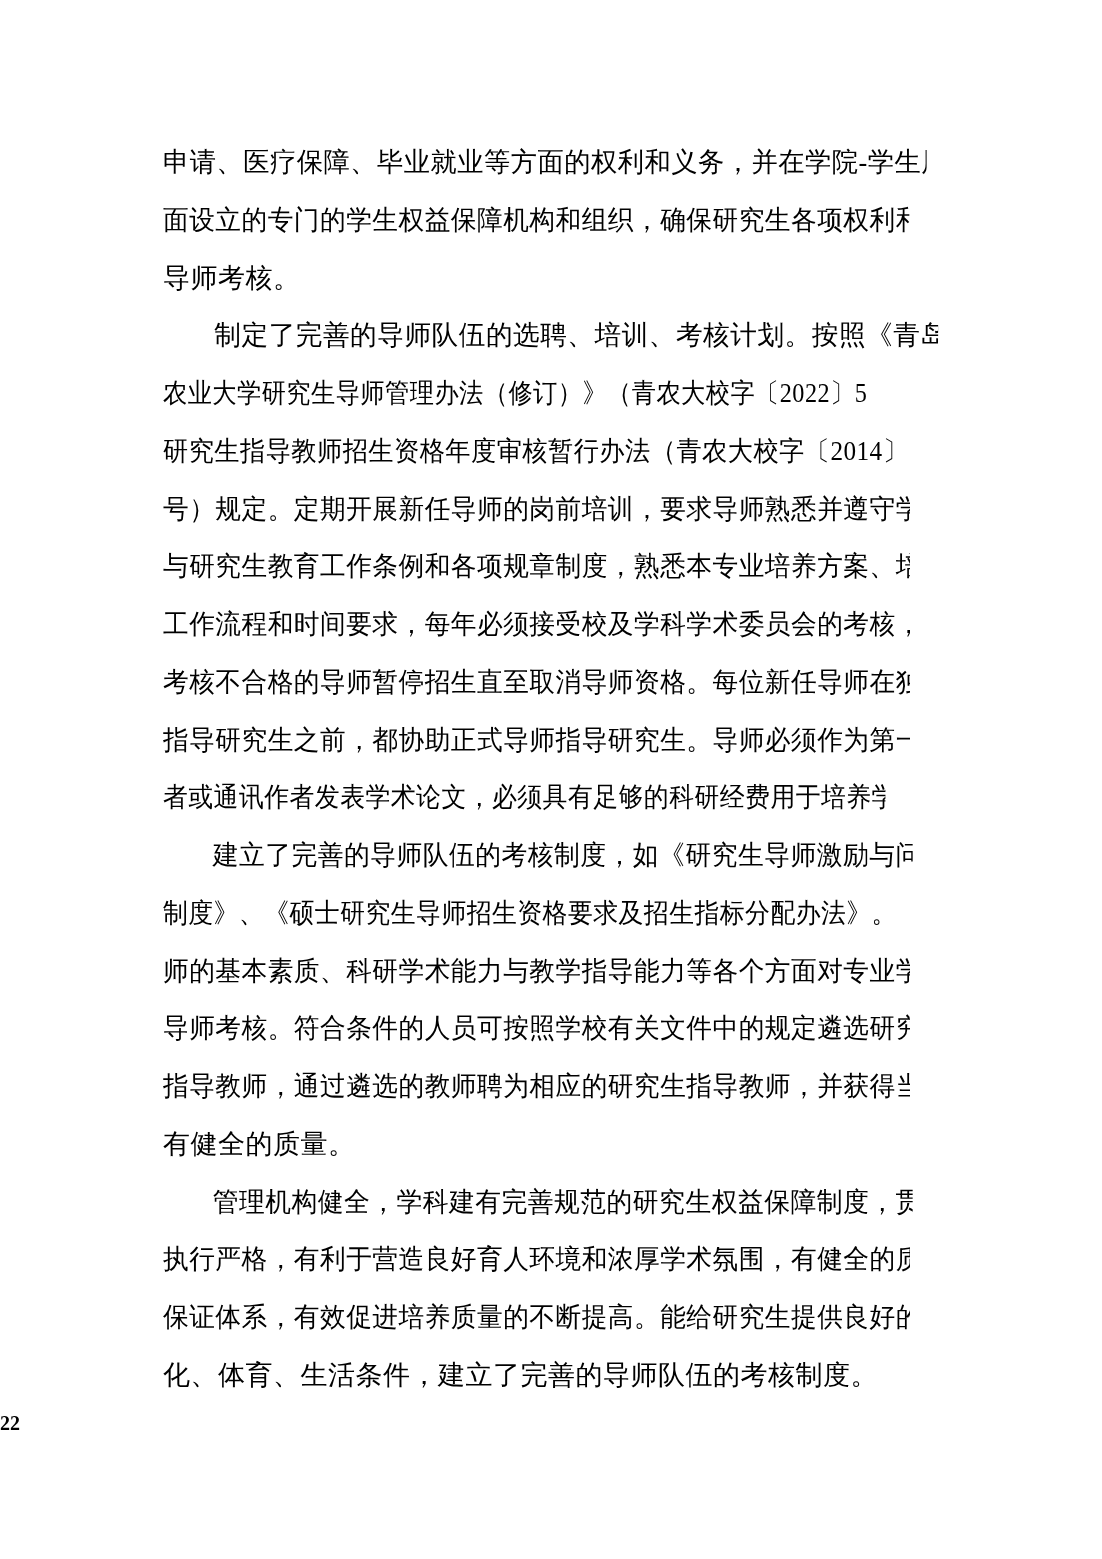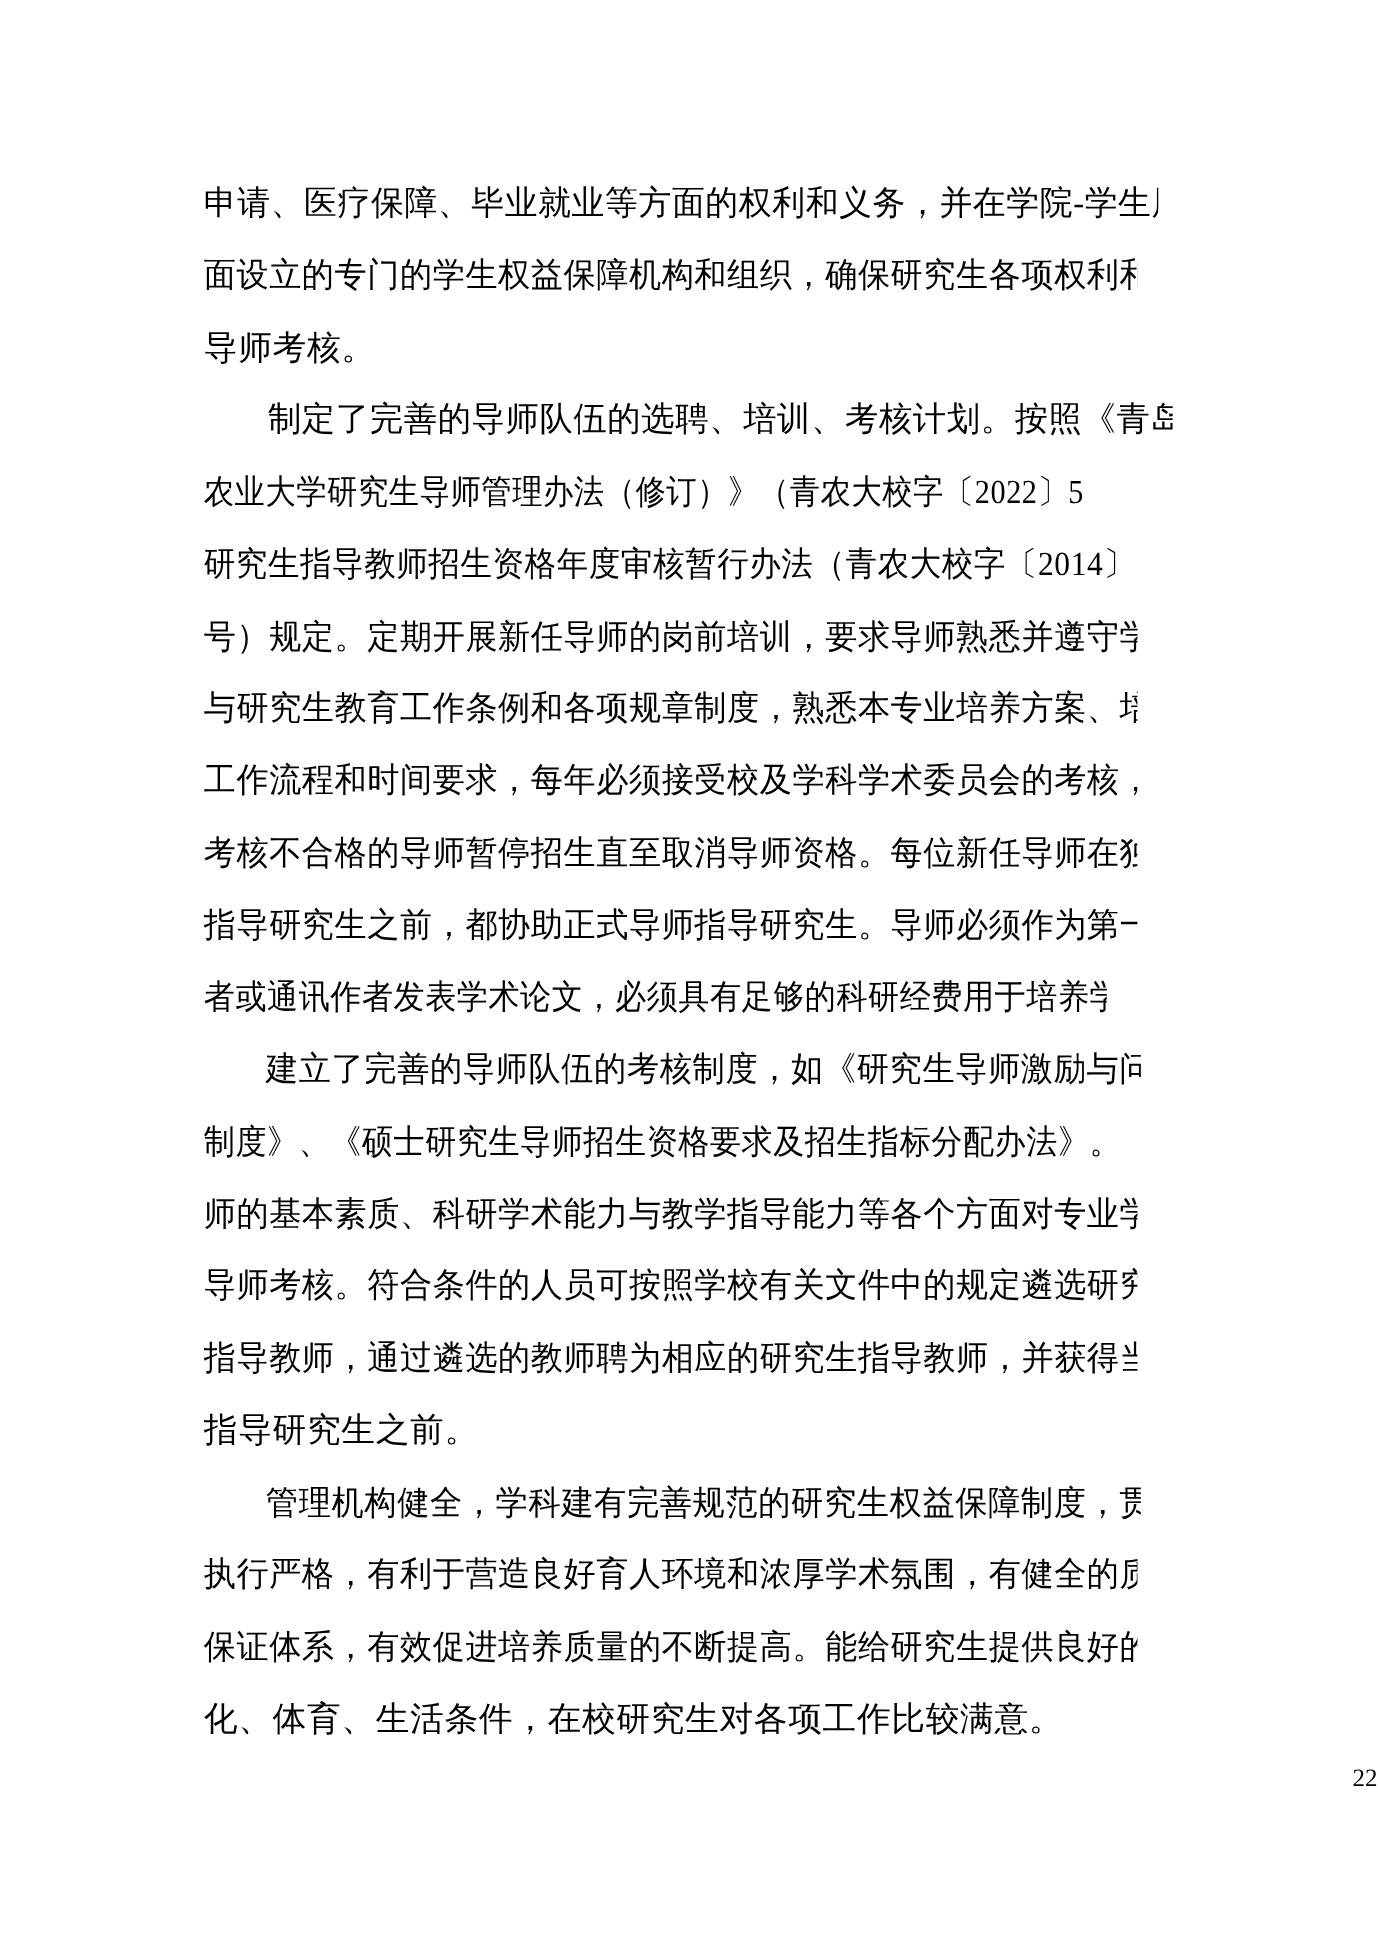--- a/index.html
+++ b/index.html
@@ -40,21 +40,22 @@
     text-align-last: left;
   }
   .line.indented {
     padding-left: 52px;
   }
   .page-footer {
     position: absolute;
     left: 0;
     top: 1408px;
     width: 100%;
-    text-align: right;
+    text-align: left;
+    font-weight: bold;
   }
   .page-number {
     font-size: 20px;
     line-height: 30px;
     color: #000000;
   }
 </style>
 </head>
 <body>
 
@@ -75,25 +76,25 @@
         <div class="line" style="transform: scaleX(0.951515); transform-origin: left center; text-align-last: left;">考核不合格的导师暂停招生直至取消导师资格。每位新任导师在独立</div>
         <div class="line" style="transform: scaleX(0.951515); transform-origin: left center; text-align-last: left;">指导研究生之前，都协助正式导师指导研究生。导师必须作为第一作</div>
         <div class="line last" style="transform: scaleX(0.920281); transform-origin: left center; text-align-last: left;">者或通讯作者发表学术论文，必须具有足够的科研经费用于培养学生。</div>
       </div>
       <div class="paragraph">
         <div class="line indented" style="transform: scaleX(0.954988); transform-origin: left center; text-align-last: left;">建立了完善的导师队伍的考核制度，如《研究生导师激励与问则</div>
         <div class="line" style="transform: scaleX(0.920281); transform-origin: left center; text-align-last: left;">制度》、《硕士研究生导师招生资格要求及招生指标分配办法》。从导</div>
         <div class="line" style="transform: scaleX(0.951515); transform-origin: left center; text-align-last: left;">师的基本素质、科研学术能力与教学指导能力等各个方面对专业学位</div>
         <div class="line" style="transform: scaleX(0.951515); transform-origin: left center; text-align-last: left;">导师考核。符合条件的人员可按照学校有关文件中的规定遴选研究生</div>
         <div class="line" style="transform: scaleX(0.951515); transform-origin: left center; text-align-last: left;">指导教师，通过遴选的教师聘为相应的研究生指导教师，并获得当年</div>
-        <div class="line last">指导研究生之前。</div>
+        <div class="line last">有健全的质量。</div>
       </div>
       <div class="paragraph">
         <div class="line indented" style="transform: scaleX(0.954988); transform-origin: left center; text-align-last: left;">管理机构健全，学科建有完善规范的研究生权益保障制度，贯彻</div>
         <div class="line" style="transform: scaleX(0.951515); transform-origin: left center; text-align-last: left;">执行严格，有利于营造良好育人环境和浓厚学术氛围，有健全的质量</div>
         <div class="line" style="transform: scaleX(0.951515); transform-origin: left center; text-align-last: left;">保证体系，有效促进培养质量的不断提高。能给研究生提供良好的文</div>
-        <div class="line last">化、体育、生活条件，在校研究生对各项工作比较满意。</div>
+        <div class="line last">化、体育、生活条件，建立了完善的导师队伍的考核制度。</div>
       </div>
     </div>
   <div class="page-footer">
     <span class="page-number">22</span>
   </div>
 </div>
 
 </body></html>

